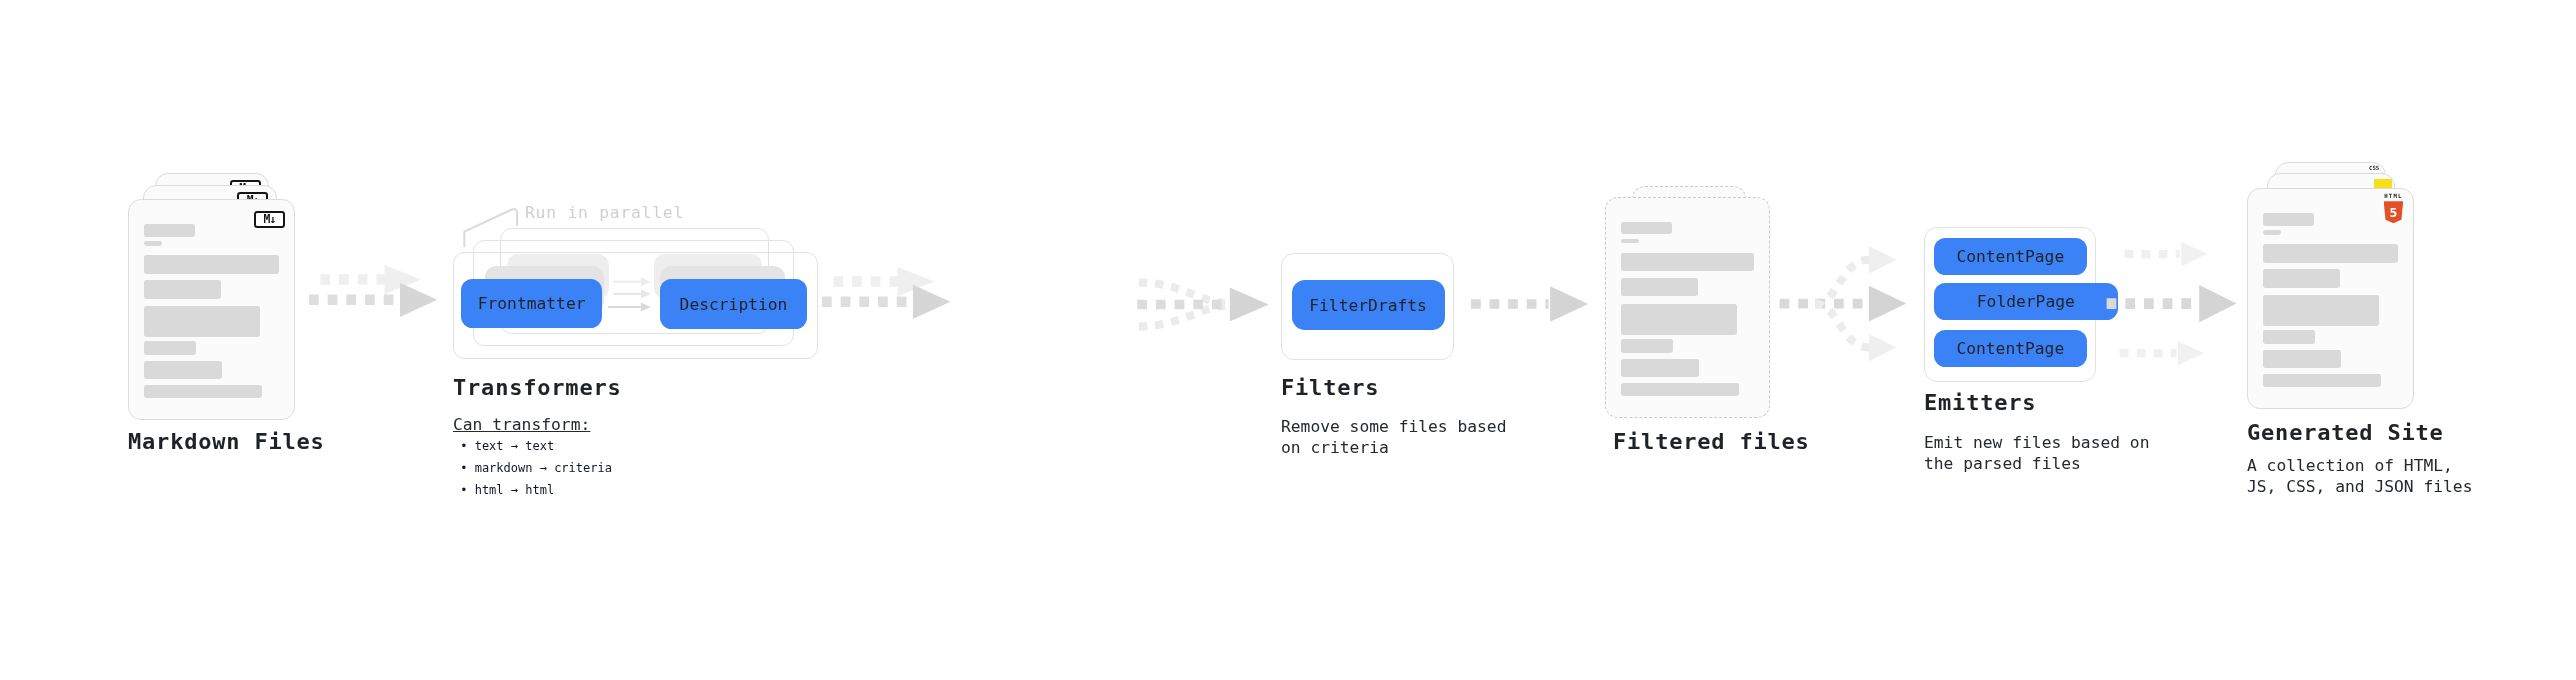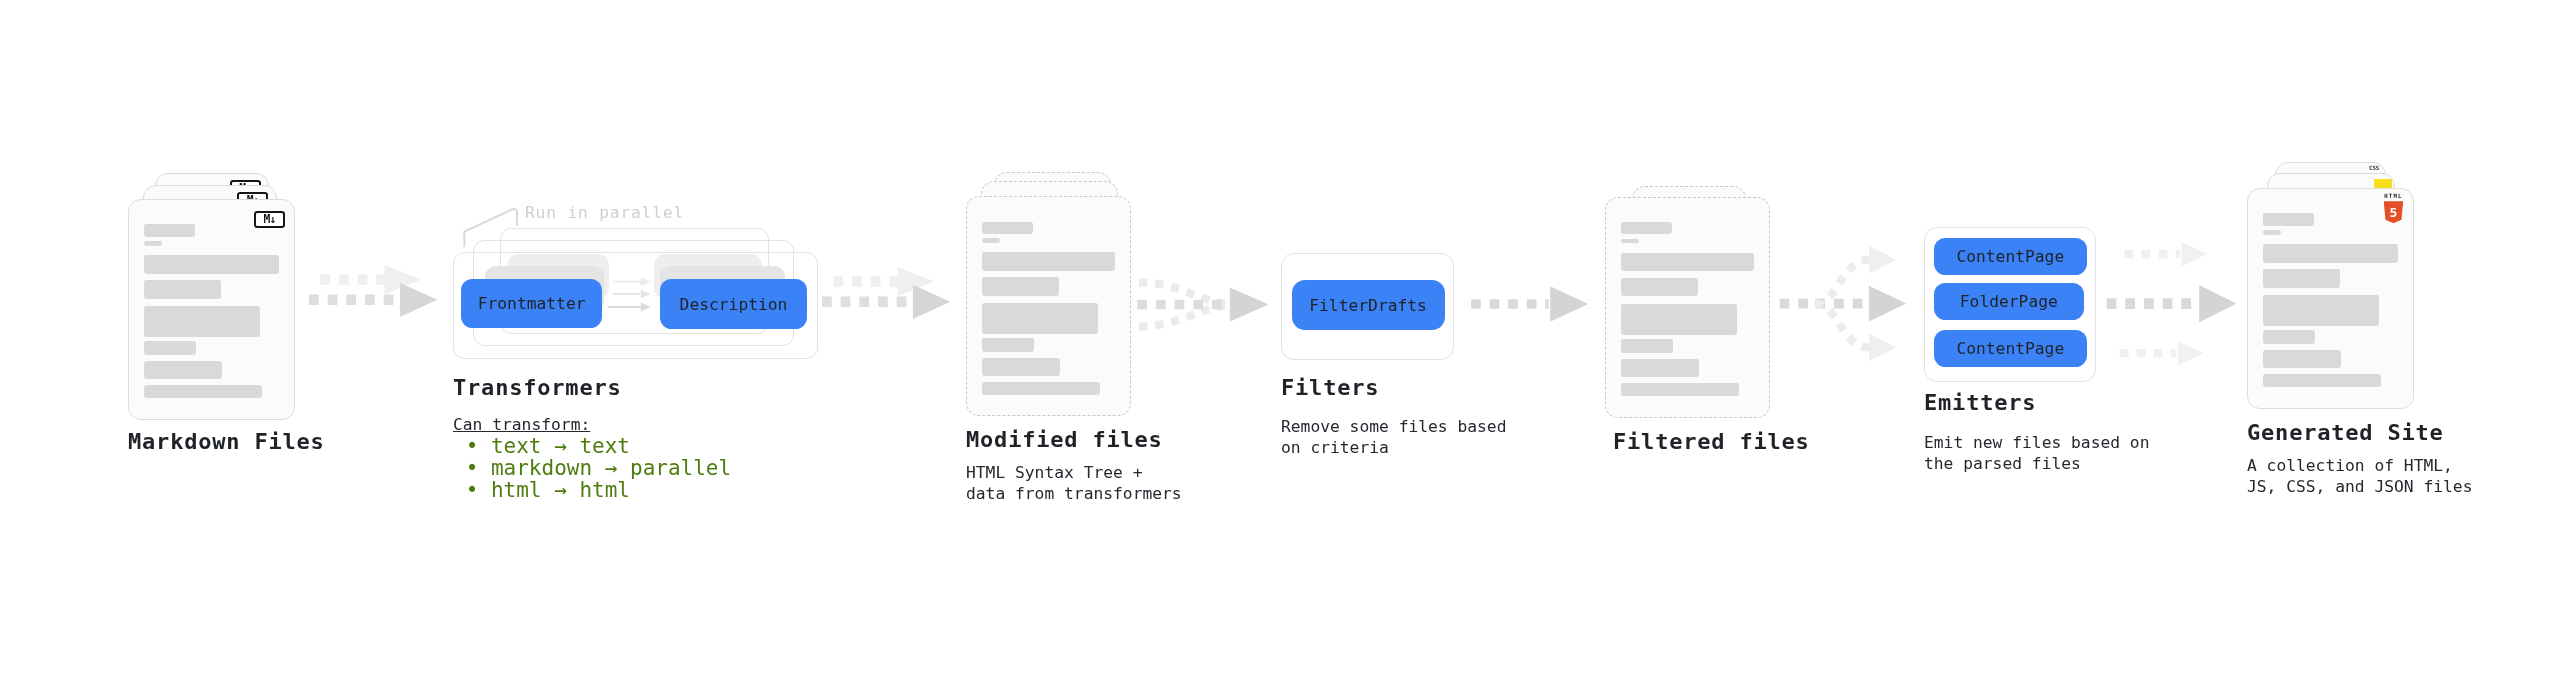--- a/index.html
+++ b/index.html
@@ -62,21 +62,21 @@
   .stage-label {
     position:absolute;
     font-size:22px; font-weight:bold; color:#1f2328;
     white-space:nowrap; letter-spacing:0.8px;
   }
   .stage-desc {
     position:absolute;
     font-size:16.3px; line-height:21px; color:#24292f;
     white-space:nowrap;
   }
-  .bullets { position:absolute; font-size:21px; line-height:22px; color:#4d7c0f; white-space:nowrap; }
+  .bullets { position:absolute; font-size:12px; line-height:22px; color:#0f172a; white-space:nowrap; }
   .bullets div { white-space:pre; }
   .annotation {
     position:absolute;
     font-size:16.3px; color:#cfcfcf; white-space:nowrap; letter-spacing:0.8px;
   }
 
   
   .css-badge {
     position:absolute; width:19.5px; text-align:center;
     font-size:5.7px; font-weight:bold; color:#333; line-height:6.5px;
@@ -150,51 +150,32 @@
       <line x1="10" y1="28" x2="44" y2="28" stroke="#e6e6e6" stroke-width="2.5"></line>
       <polygon points="44,22.5 56,28 44,33.5" fill="#e6e6e6"></polygon>
       <line x1="4" y1="44" x2="44" y2="44" stroke="#d9d9d9" stroke-width="2.5"></line>
       <polygon points="44,38.5 56,44 44,49.5" fill="#d9d9d9"></polygon>
     </svg>
 
     <div class="stage-label" style="left:0; top:176px;">Transformers</div>
     <div class="stage-desc" style="left:0; top:215px;text-decoration:underline;">Can transform:</div>
     <div class="bullets" style="left:0; top:236px;">
       <div> • text → text</div>
-      <div> • markdown → parallel</div>
+      <div> • markdown → criteria</div>
       <div> • html → html</div>
     </div>
   </div>
 
   <svg style="left:822px; top:262px;" width="134" height="61" viewBox="0 0 165 75">
     <line x1="14" y1="24" x2="96" y2="24" stroke="#efefef" stroke-width="13" stroke-dasharray="12 11"></line>
     <polygon points="93,6 138,24 93,42" fill="#efefef"></polygon>
     <line x1="0" y1="49" x2="110" y2="49" stroke="#dedede" stroke-width="13" stroke-dasharray="12 11"></line>
     <polygon points="112,28 158,49 112,70" fill="#d6d6d6"></polygon>
   </svg>
 
-  <div class="abs" style="left:966px; top:172px; width:203px; height:341px;">
-    <div class="doc-card dashed" style="left:28px; top:0; width:117px; height:221px;"></div>
-    <div class="doc-card dashed" style="left:15.4px; top:9px; width:137px; height:221px;"></div>
-    <div class="doc-card dashed" style="left:0; top:24.4px; width:165px; height:220px;">
-      <div class="b b1"></div>
-      <div class="b b2"></div>
-      <div class="b b3"></div>
-      <div class="b b4"></div>
-      <div class="b b5"></div>
-      <div class="b b6"></div>
-      <div class="b b7"></div>
-      <div class="b b8"></div>
-    </div>
-    <div class="stage-label" style="left:0; top:255px;">Modified files</div>
-    <div class="stage-desc" style="left:0; top:290px;">
-      <div>HTML Syntax Tree +</div>
-      <div>data from transformers</div>
-    </div>
-  </div>
 
   <svg style="left:1134px; top:276px;" width="138" height="57" viewBox="0 0 170 70">
     <path d="M6,8 C60,8 80,33 120,34" fill="none" stroke="#ebebeb" stroke-width="10" stroke-dasharray="10 10"></path>
     <path d="M6,62 C60,62 80,37 120,36" fill="none" stroke="#ebebeb" stroke-width="10" stroke-dasharray="10 10"></path>
     <line x1="4" y1="35" x2="116" y2="35" stroke="#dcdcdc" stroke-width="12" stroke-dasharray="12 11"></line>
     <polygon points="118,14 166,35 118,56" fill="#d4d4d4"></polygon>
   </svg>
 
   <div class="abs" style="left:1281px; top:253px; width:195px; height:244px;">
     <div class="outline-box" style="left:0; top:0; width:173px; height:107px; border-radius:13px;"></div>
@@ -232,21 +213,21 @@
     <polygon points="112,11 146,28 112,45" fill="#efefef"></polygon>
     <line x1="46" y1="82" x2="112" y2="82" stroke="#d9d9d9" stroke-width="12" stroke-dasharray="12 11"></line>
     <polygon points="112,60 158,82 112,104" fill="#d4d4d4"></polygon>
     <path d="M46,82 C74,82 78,136 112,136" fill="none" stroke="#ececec" stroke-width="10" stroke-dasharray="10 10"></path>
     <polygon points="112,119 146,136 112,153" fill="#efefef"></polygon>
   </svg>
 
   <div class="abs" style="left:1924px; top:227px; width:195px; height:260px;">
     <div class="outline-box" style="left:0; top:0; width:172px; height:155px; border-radius:13px;"></div>
     <div class="node-btn" style="left:9.8px; top:10.6px; width:153px; height:37px;">ContentPage</div>
-    <div class="node-btn" style="left:9.8px; top:56px; width:150px; height:37px;">FolderPage</div>
+    <div class="node-btn" style="left:9.8px; top:56px; width:184px; height:37px;">FolderPage</div>
     <div class="node-btn" style="left:9.8px; top:103px; width:153px; height:37px;">ContentPage</div>
     <div class="stage-label" style="left:0; top:163px;">Emitters</div>
     <div class="stage-desc" style="left:0; top:205px;">
       <div>Emit new files based on</div>
       <div>the parsed files</div>
     </div>
   </div>
 
   <svg style="left:2105px; top:237px;" width="134" height="130" viewBox="0 0 165 160">
     <line x1="24" y1="21" x2="92" y2="21" stroke="#f0f0f0" stroke-width="10" stroke-dasharray="11 10"></line>

